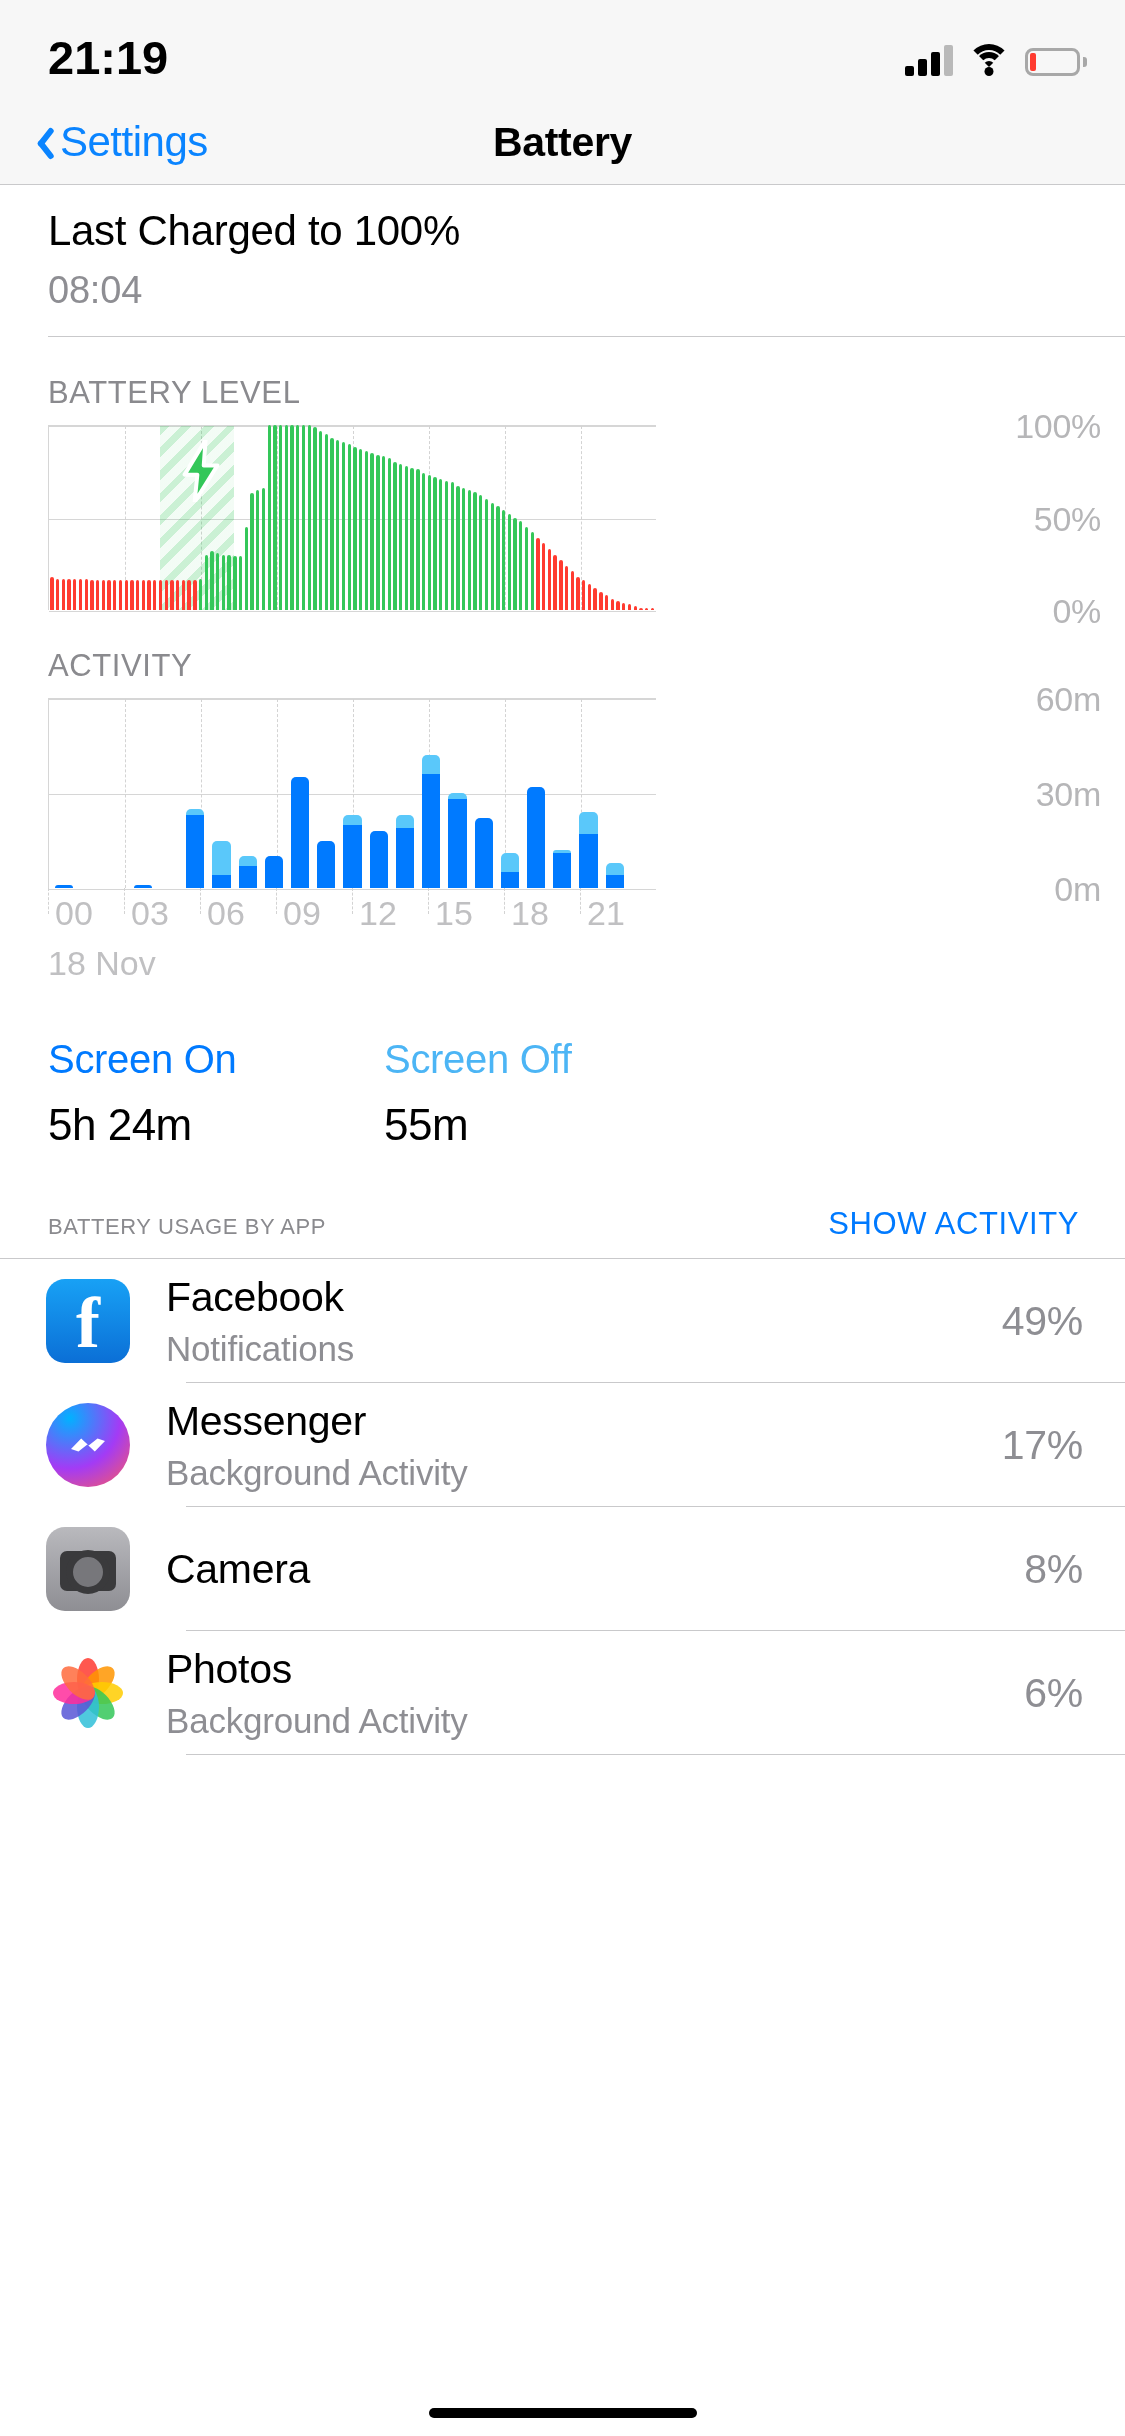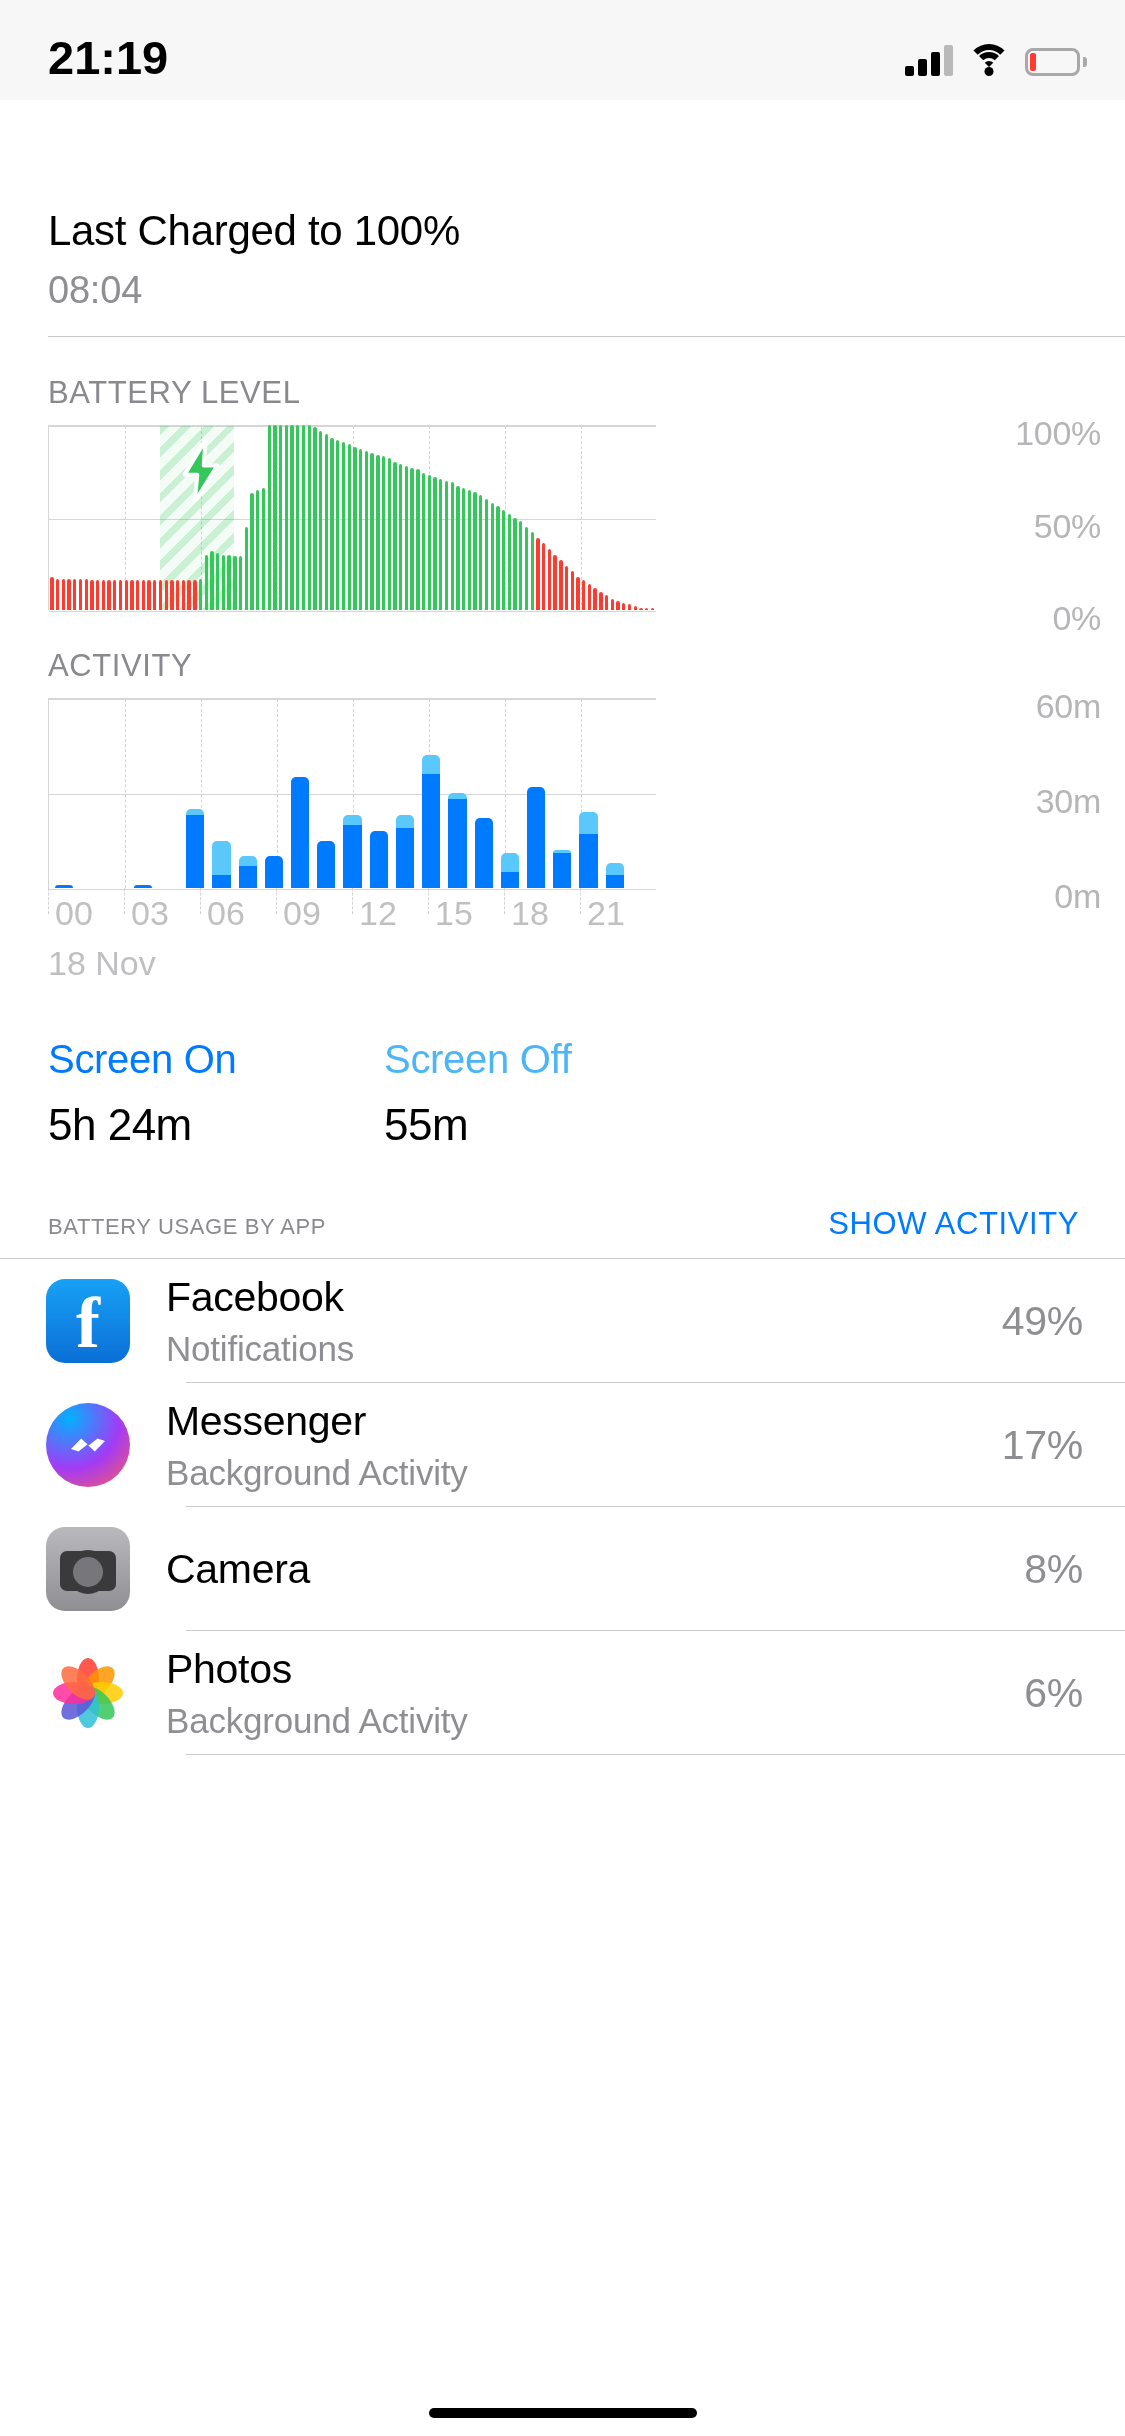--- a/index.html
+++ b/index.html
@@ -91,21 +91,21 @@
   .hgrid { position:absolute; left:0; right:0; height:1px; background:#d6d6d6; }
   .bars {
     position:absolute; left:0; right:0; bottom:0; top:0;
     display:flex; align-items:flex-end; gap:0;
   }
   .bar { flex:1 1 0; margin:0 1.2px; border-radius:3px 3px 0 0; position:relative; }
   .chargeband {
     position:absolute; top:0; bottom:0;
     background-image:repeating-linear-gradient(-45deg, rgba(52,199,89,0.26) 0 7px, rgba(52,199,89,0.06) 7px 16px);
   }
-  .ylabels { position:absolute; right:0; top:8px; width:120px; height:100%; }
+  .ylabels { position:absolute; right:0; top:1px; width:120px; height:100%; }
   .ylab { position:absolute; right:24px; font-size:34px; color:#b6b6b8; letter-spacing:-0.3px; transform:translateY(-50%); }
 
   .xaxis { position:relative; margin-left:48px; width:608px; height:52px; }
   .xlab { position:absolute; top:6px; font-size:34px; color:#c0c0c2; transform:translateX(-50%); }
   .datelab { padding:4px 0 0 48px; font-size:34px; color:#c0c0c2; }
 
   
   .screenrow { display:flex; padding:54px 48px 0 48px; }
   .screencol { width:336px; }
   .sc-label { font-size:40px; letter-spacing:-0.3px; }
@@ -181,20 +181,27 @@
           <span class="dot"></span>
       </div>
       <div class="batt">
         <div class="shell"></div>
           <div class="fill"></div>
           <div class="nub"></div>
       </div>
     </div>
   </div>
 
+  <div class="navbar">
+    <div class="nav-back">
+      <span class="chev"></span>
+      <span class="nav-back-label">Settings</span>
+    </div>
+    <div class="nav-title">Battery</div>
+  </div>
 
   <div class="content">
 
     <div class="charged-block">
       <div class="charged-title">Last Charged to 100%</div>
       <div class="charged-sub">08:04</div>
     </div>
     <div class="hairline"></div>
 
     <div class="section-label">BATTERY LEVEL</div>

